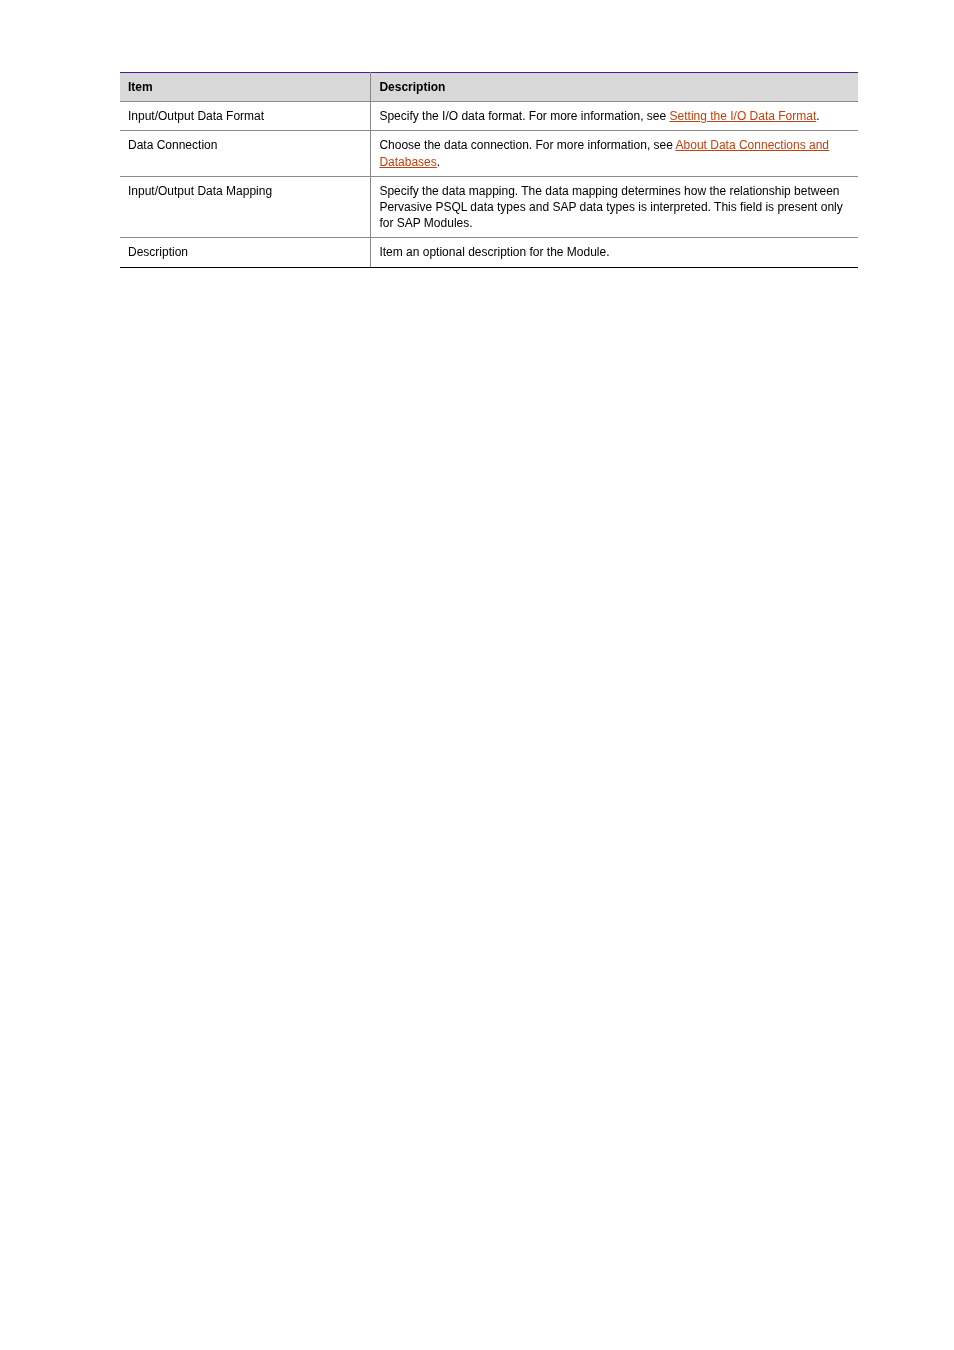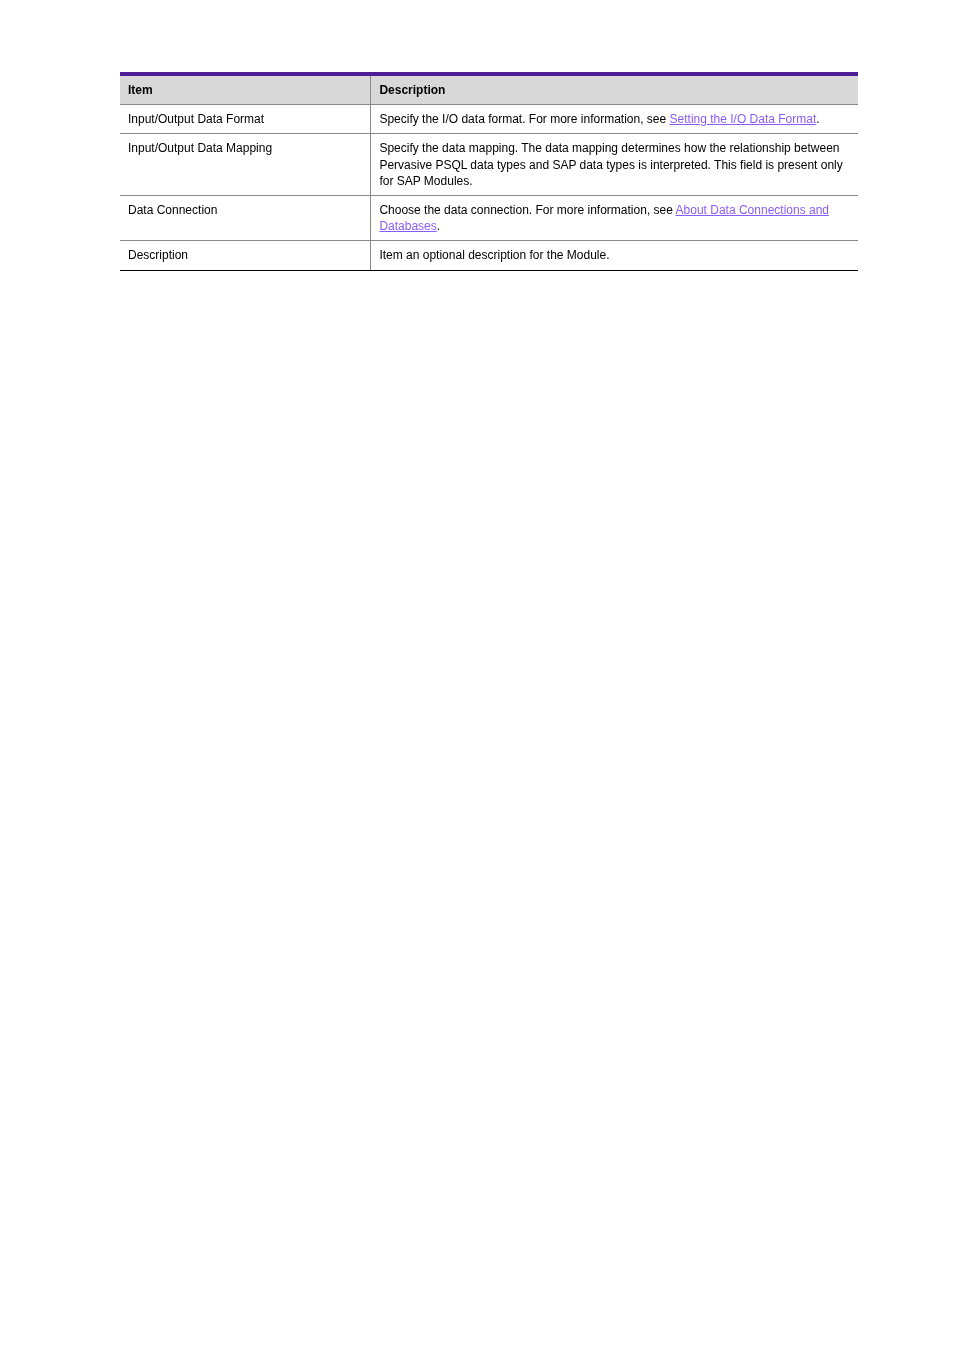--- a/index.html
+++ b/index.html
@@ -21,21 +21,21 @@
     width: 100%;
     border-collapse: collapse;
     table-layout: fixed;
     font-size: 12px;
     line-height: 1.35;
   }
   table.spec col.c1 { width: 34%; }
   table.spec col.c2 { width: 66%; }
   table.spec thead th {
     background: #d8d8d8;
-    border-top: 4px solid #4c1d95;
+    border-top: 1px solid #4c1d95;
     border-bottom: 1px solid #8a8a8a;
     font-weight: bold;
     text-align: left;
     padding: 6px 8px 6px 8px;
     vertical-align: middle;
   }
   table.spec thead th.first {
     border-right: 1px solid #8a8a8a;
   }
   table.spec tbody td {
@@ -44,21 +44,21 @@
     padding: 6px 8px 6px 8px;
     vertical-align: top;
   }
   table.spec tbody td.first {
     border-right: 1px solid #8a8a8a;
   }
   table.spec tbody tr.last td {
     border-bottom: 1px solid #000;
   }
   a.xref {
-    color: #8b5cf6;
+    color: #c2410c;
     text-decoration: underline;
   }
   .vpad { padding-top: 6px; padding-bottom: 6px; margin-left: 29px; }
 </style>
 </head>
 <body>
 
 <div class="page">
   <table class="spec">
     <colgroup>
@@ -72,28 +72,28 @@
       </tr>
     </thead>
     <tbody>
       <tr>
         <td class="first vpad">Input/Output Data Format</td>
         <td class="vpad">
           <span>Specify the I/O data format. For more information, see </span><a href="#" class="xref">Setting the I/O Data Format</a><span>.</span>
         </td>
       </tr>
       <tr>
-        <td class="first vpad">Input/Output Data Mapping</td>
-        <td class="vpad">Specify the data mapping. The data mapping determines how the relationship between Pervasive PSQL data types and SAP data types is interpreted. This field is present only for SAP Modules.</td>
-      </tr>
-      <tr>
         <td class="first vpad">Data Connection</td>
         <td class="vpad">
           <span>Choose the data connection. For more information, see </span><a href="#" class="xref">About Data Connections and Databases</a><span>.</span>
         </td>
+      </tr>
+      <tr>
+        <td class="first vpad">Input/Output Data Mapping</td>
+        <td class="vpad">Specify the data mapping. The data mapping determines how the relationship between Pervasive PSQL data types and SAP data types is interpreted. This field is present only for SAP Modules.</td>
       </tr>
       <tr class="last">
         <td class="first vpad">Description</td>
         <td class="vpad">Item an optional description for the Module.</td>
       </tr>
     </tbody>
   </table>
 </div>
 
 </body></html>

